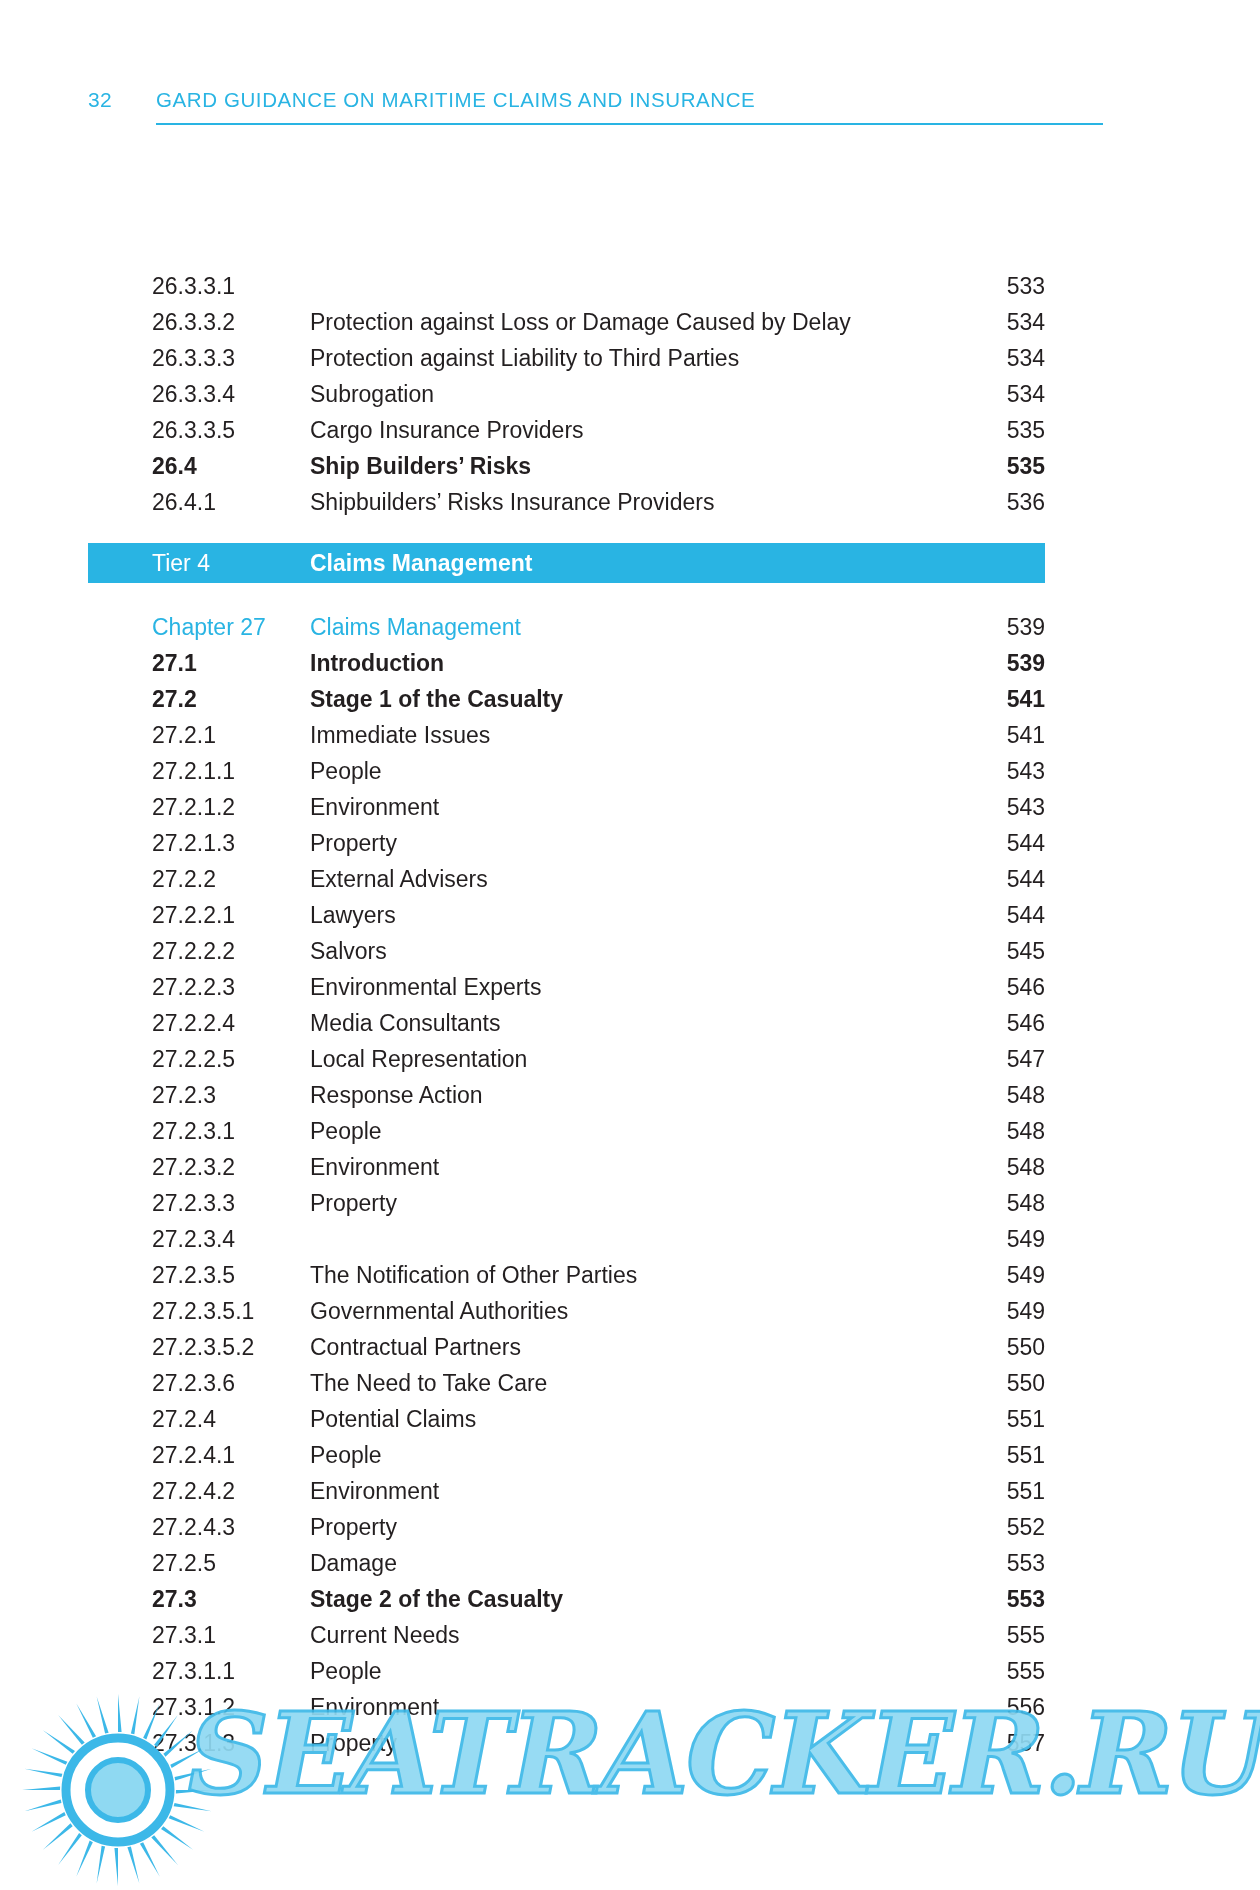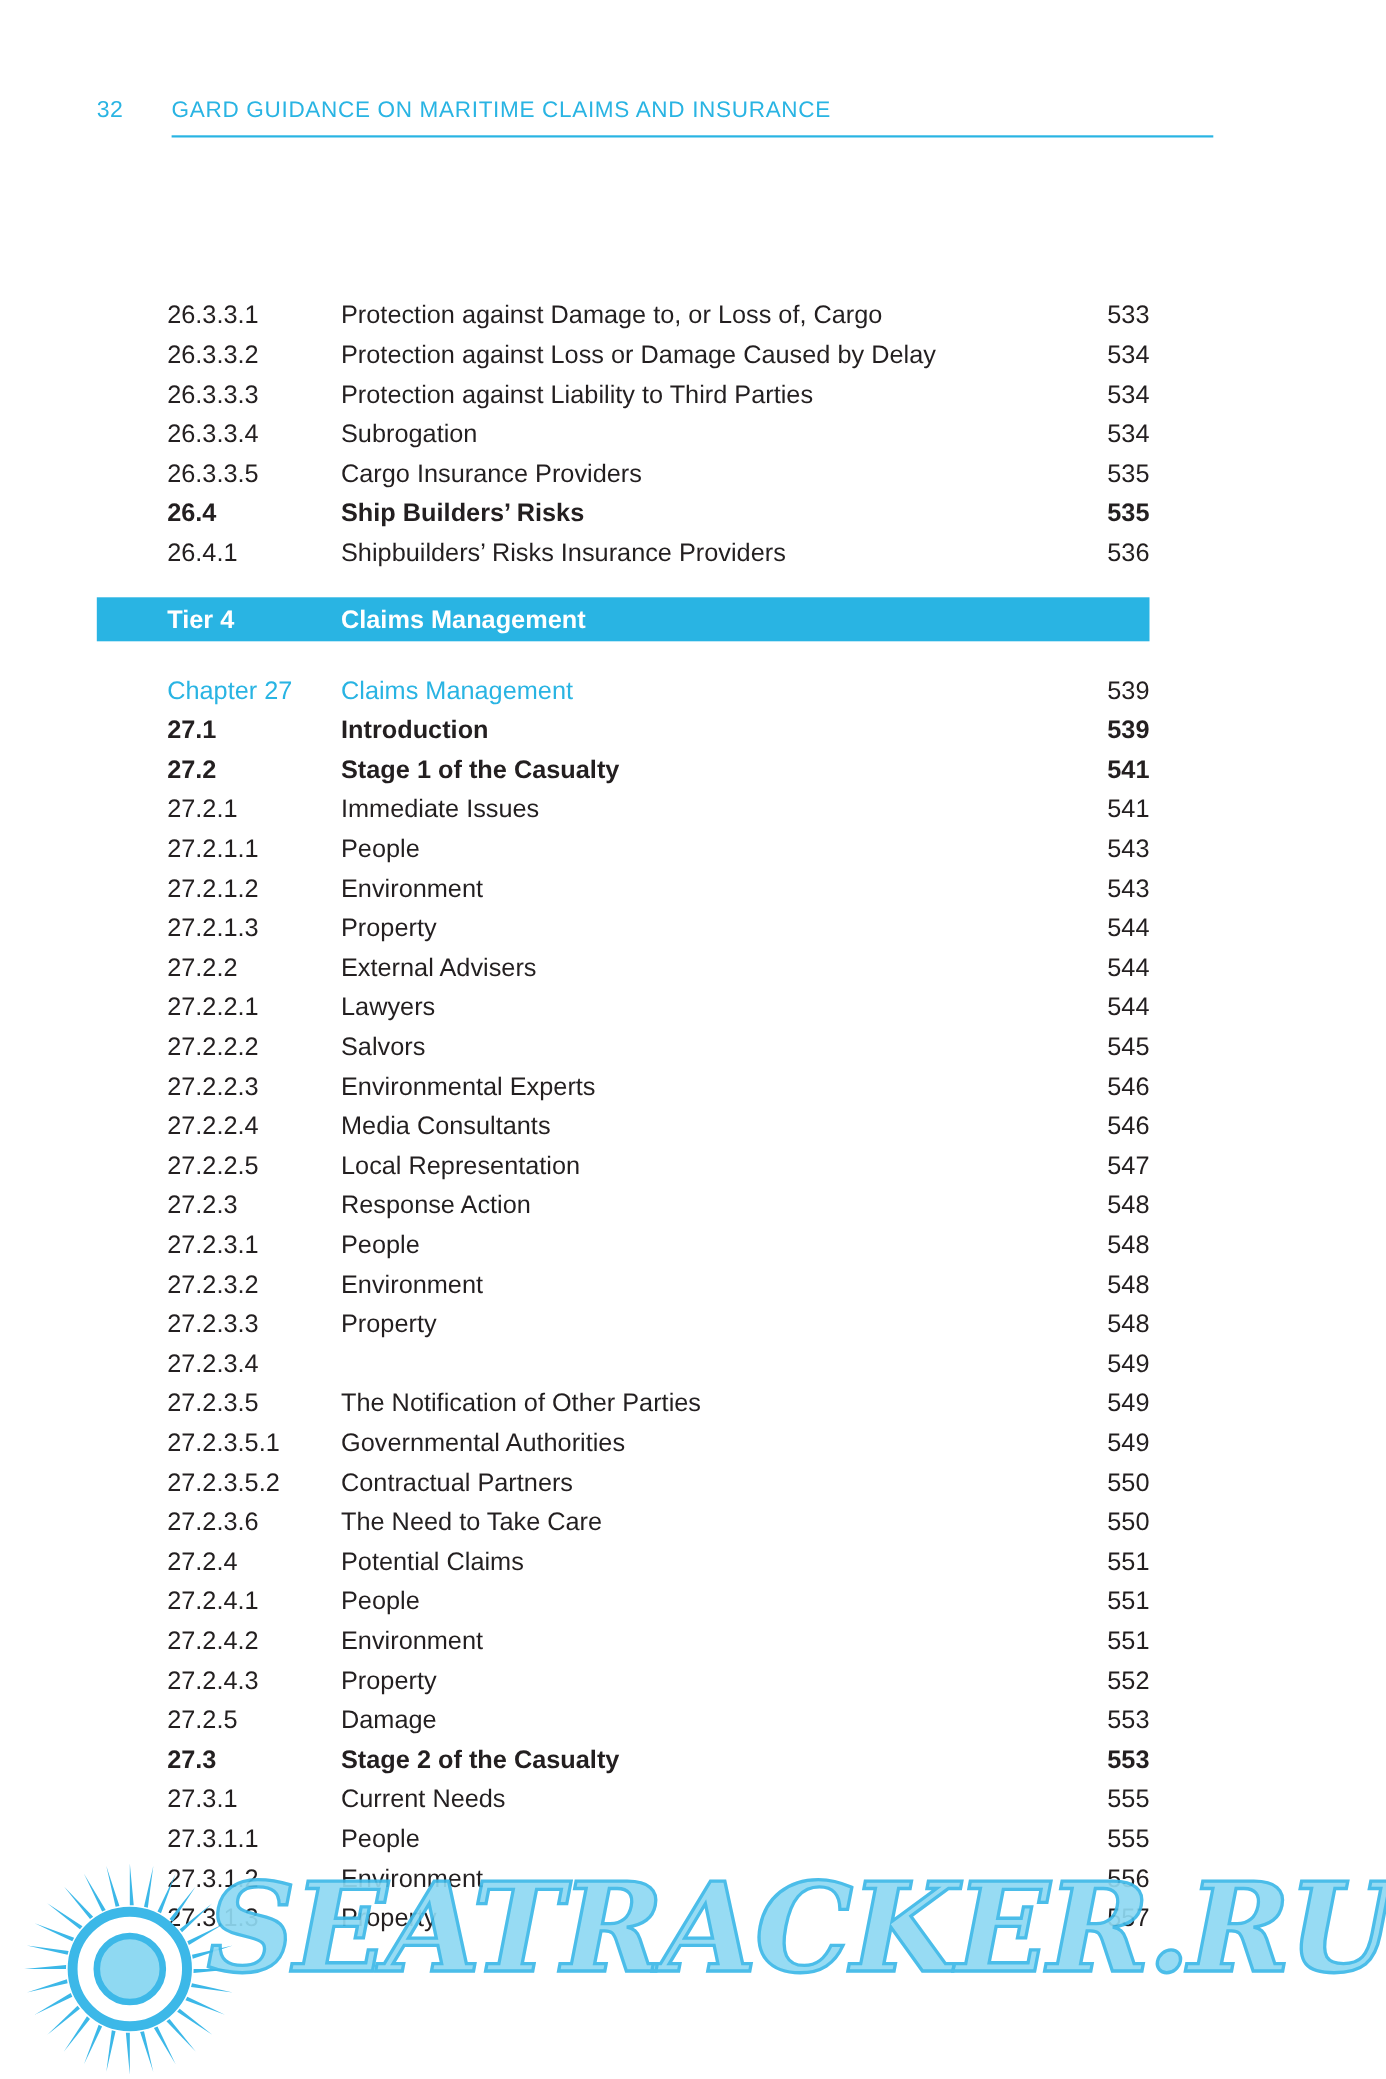--- a/index.html
+++ b/index.html
@@ -113,21 +113,21 @@
     margin-top: 23px;
     margin-bottom: 26px;
     width: 957px;
   }
   .tier-band .tier-label {
     position: absolute;
     left: 64px;
     top: 0;
     line-height: 40px;
     font-size: 23px;
-    font-weight: bold;
+    font-weight: normal;
     white-space: nowrap;
   }
   .tier-band .tier-title {
     position: absolute;
     left: 222px;
     top: 0;
     line-height: 40px;
     font-size: 23px;
     font-weight: bold;
     white-space: nowrap;
@@ -173,21 +173,20 @@
     <div class="header-pagenum">32</div>
     <div class="header-title">GARD GUIDANCE ON MARITIME CLAIMS AND INSURANCE</div>
     <div class="header-rule"></div>
   </div>
 
   <div class="toc">
     <div id="group1">
         <div class="toc-row">
           <span class="page">533</span>
           <span class="num">26.3.3.1</span>
-          <span class="title">Protection against Damage to, or Loss of, Cargo</span>
         </div>
         <div class="toc-row">
           <span class="page">534</span>
           <span class="num">26.3.3.2</span>
           <span class="title">Protection against Loss or Damage Caused by Delay</span>
         </div>
         <div class="toc-row">
           <span class="page">534</span>
           <span class="num">26.3.3.3</span>
           <span class="title">Protection against Liability to Third Parties</span>

